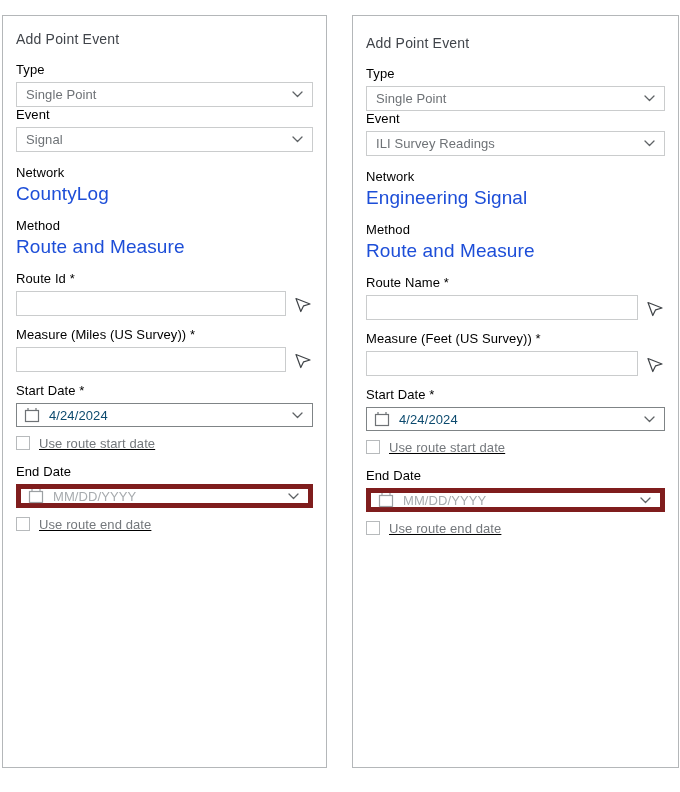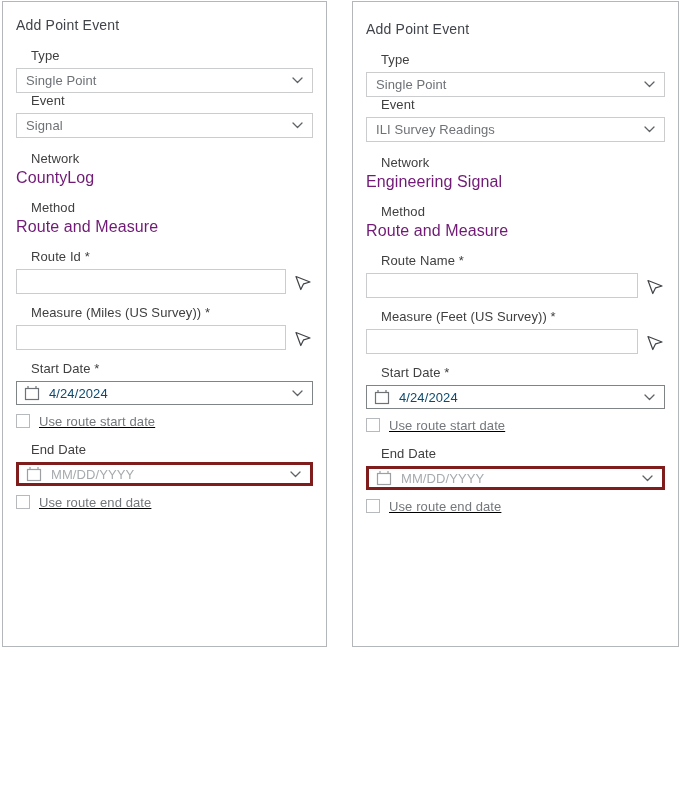--- a/index.html
+++ b/index.html
@@ -1,36 +1,36 @@
 <!DOCTYPE html>
 <html><head>
 <meta charset="utf-8">
 <style>
   * { margin: 0; padding: 0; box-sizing: border-box; }
   html, body { width: 680px; height: 792px; background: #ffffff; }
   body { font-family: "Liberation Sans", sans-serif; }
   .stage { position: relative; width: 680px; height: 792px; background: #ffffff; overflow: hidden; }
 
   .panel {
-    position: absolute; top: 1px; height: 646px;
+    position: absolute; top: 15px; height: 753px;
     background: #ffffff; border: 1px solid #b4b7b9;
     padding: 15px 13px 0 13px;
   }
   .panel-left  { left: 2px;   width: 325px; }
   .panel-right { left: 352px; width: 327px; padding-top: 19px; }
 
   .panel-title {
     font-size: 14px; color: #40444a; font-weight: 500;
     margin-bottom: 15px; letter-spacing: .2px;
   }
   .field-label {
-    font-size: 13px; color: #404040; margin-bottom: 5px; letter-spacing: .1px; margin-left: 15px;
+    font-size: 13px; color: #000000; margin-bottom: 5px; letter-spacing: .1px;
   }
   .ro-value {
-    font-size: 16px; color: #701a75; margin-bottom: 13px; letter-spacing: .1px;
+    font-size: 19px; color: #1d4ed8; margin-bottom: 13px; letter-spacing: .1px;
   }
   .ro-block { margin-bottom: 0; }
 
   .select-box {
     height: 25px; border: 1px solid #cacccd; background: #fff;
     display: flex; align-items: center; padding: 0 9px;
     cursor: default;
   }
   .select-box .sel-text { flex: 1; font-size: 13px; color: #6e7276; letter-spacing: .1px; }
 
@@ -40,21 +40,21 @@
     font-family: "Liberation Sans", sans-serif; font-size: 13px; color: #4a4e53;
     padding: 0 8px; outline: none;
   }
   .pick-icon { width: 20px; height: 20px; margin-left: 7px; flex: 0 0 auto; }
 
   .date-box {
     height: 24px; display: flex; align-items: center;
     background: #fff; padding: 0 9px 0 7px; margin-bottom: 9px;
   }
   .date-box.strong { border: 1px solid #7f8486; }
-  .date-box.soft   { border: 3px solid #7f1d1d; }
+  .date-box.soft   { border: 5px solid #7f1d1d; }
   .date-box .cal { flex: 0 0 auto; margin-right: 9px; }
   .date-box .date-text { flex: 1; font-size: 13px; letter-spacing: .1px; }
   .date-text.filled      { color: #0c4a6e; }
   .date-text.placeholder { color: #a7abae; }
 
   .chev { flex: 0 0 auto; }
 
   .check-row { display: flex; align-items: flex-start; margin-bottom: 13px; text-decoration: underline; }
   .checkbox {
     width: 14px; height: 14px; border: 1px solid #b7babc; background: #fff;

